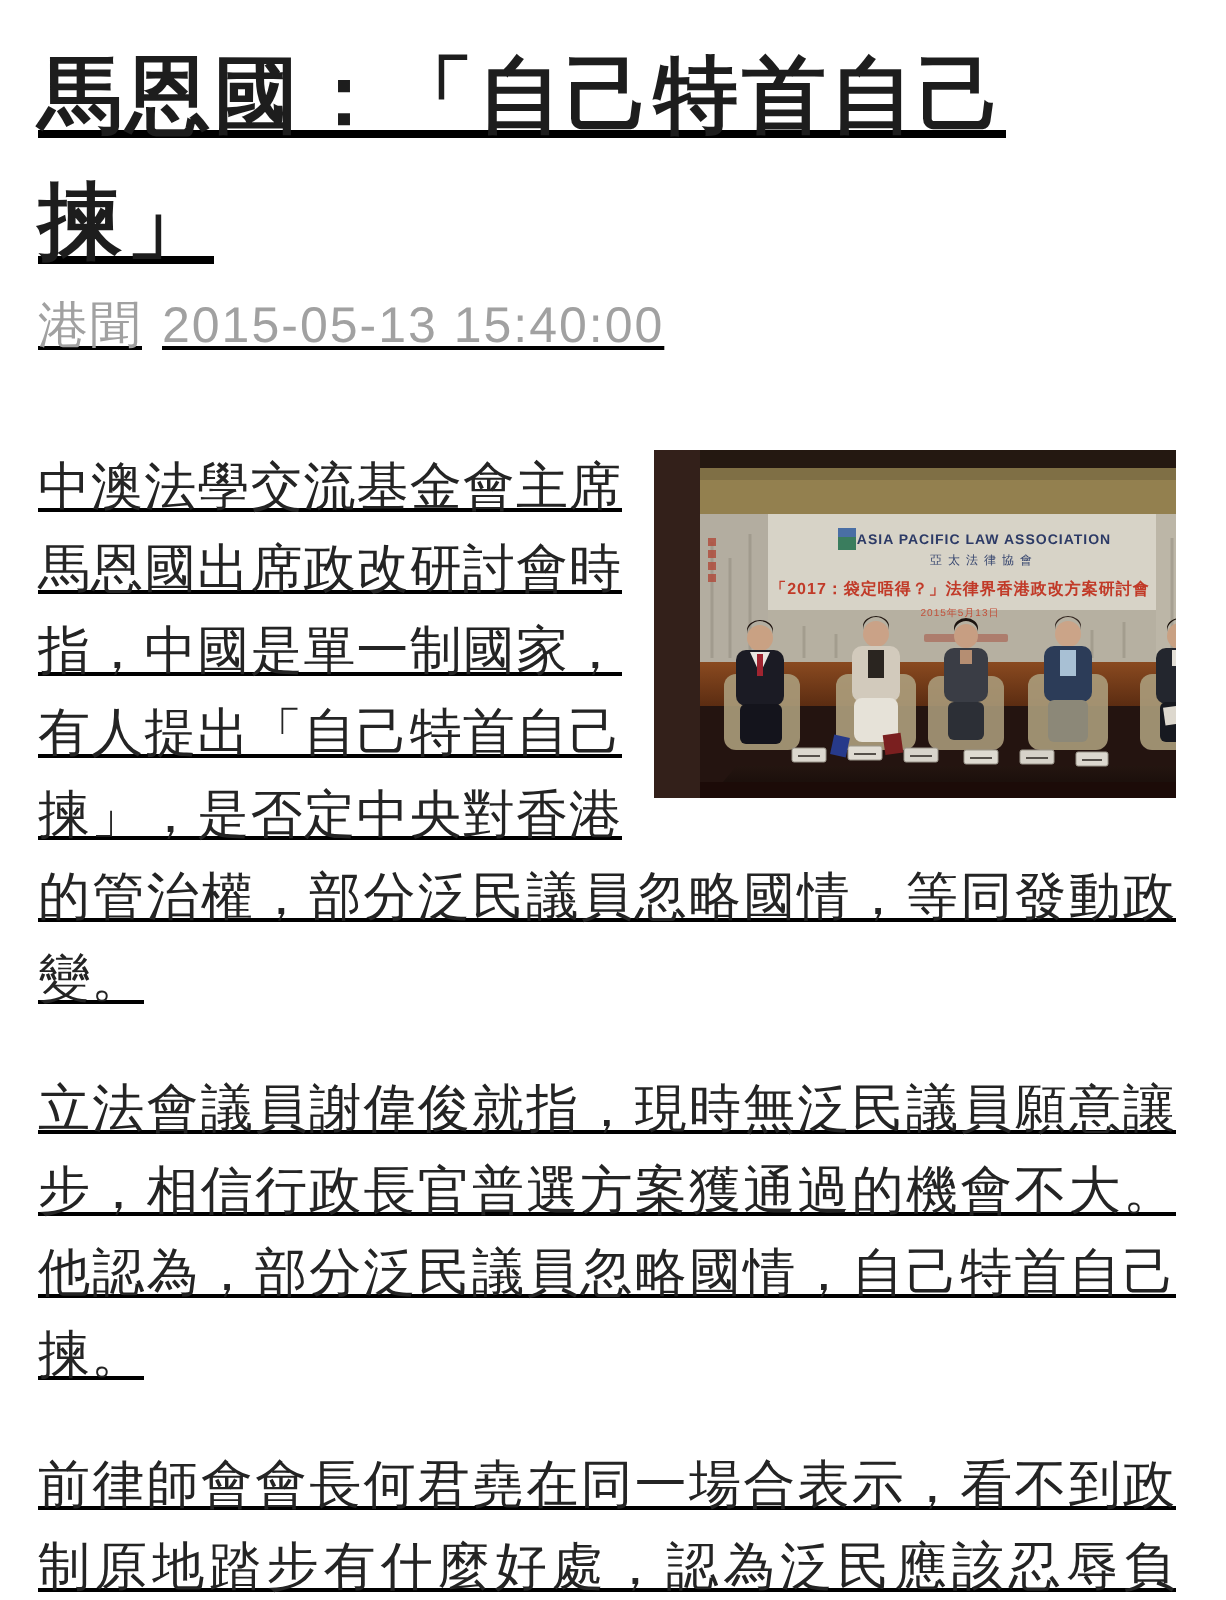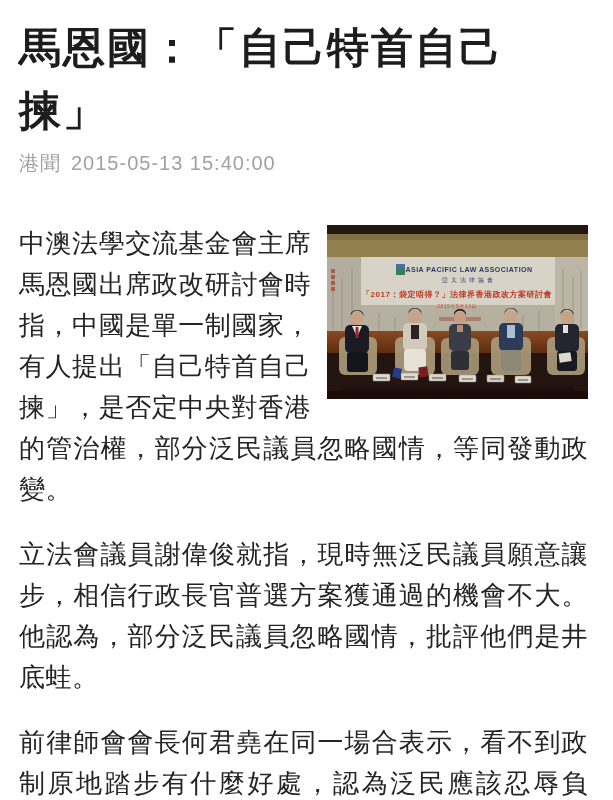--- a/index.html
+++ b/index.html
@@ -6,36 +6,37 @@
   html, body {
     width: 613px;
     background: #ffffff;
     font-family: "Liberation Sans", "DejaVu Sans", sans-serif;
   }
   .page {
     width: 607px;
     height: 800px;
     overflow: hidden;
     background: #ffffff;
+    text-decoration: underline;
   }
   .article {
     padding: 8px 19px 0 19px;
   }
   h1.headline {
     margin-top: 8px;
     font-size: 42px;
     line-height: 63px;
     font-weight: 700;
     letter-spacing: 2px;
     color: #1d1d1d;
   }
   h1.headline span { display: block; }
   .meta {
     margin-top: 5px;
-    font-size: 20px;
+    font-size: 25px;
     line-height: 32px;
     color: #a1a1a1;
     letter-spacing: 1px;
   }
   .meta .sep { display: inline-block; width: 10px; }
   .body-content {
     margin-top: 44px;
     font-size: 26px;
     line-height: 41px;
     color: #242424;
@@ -45,20 +46,21 @@
     margin: 0 0 24px 0;
     text-align: justify;
   }
   figure.photo {
     float: right;
     width: 261px;
     height: 174px;
     margin: 2px 0 18px 16px;
     overflow: hidden;
     background: #33201a;
+    padding-left: 23px;
   }
   figure.photo svg { display: block; }
 </style>
 </head>
 <body>
 
 <div class="page">
   <div class="article">
 
     <h1 class="headline">
@@ -198,18 +200,18 @@
               </g>
               <rect x="66" y="143" width="8" height="10" fill="#273a8a" transform="rotate(12 70 148)"></rect>
               <rect x="92" y="142" width="9" height="10" fill="#7a1f1f" transform="rotate(-8 96 147)"></rect>
             </g>
             <rect x="0" y="166" width="261" height="8" fill="#1c0b08"></rect>
           </g>
         </svg>
       </figure>
 
       <p>中澳法學交流基金會主席馬恩國出席政改研討會時指，中國是單一制國家，有人提出「自己特首自己揀」，是否定中央對香港的管治權，部分泛民議員忽略國情，等同發動政變。</p>
-      <p>立法會議員謝偉俊就指，現時無泛民議員願意讓步，相信行政長官普選方案獲通過的機會不大。他認為，部分泛民議員忽略國情，批評他們是井底蛙。</p>
+      <p>立法會議員謝偉俊就指，現時無泛民議員願意讓步，相信行政長官普選方案獲通過的機會不大。他認為，部分泛民議員忽略國情，自己特首自己揀。</p>
       <p>前律師會會長何君堯在同一場合表示，看不到政制原地踏步有什麼好處，認為泛民應該忍辱負重，行出一步。</p>
 
     </div>
   </div>
 </div>
 
 </body></html>

